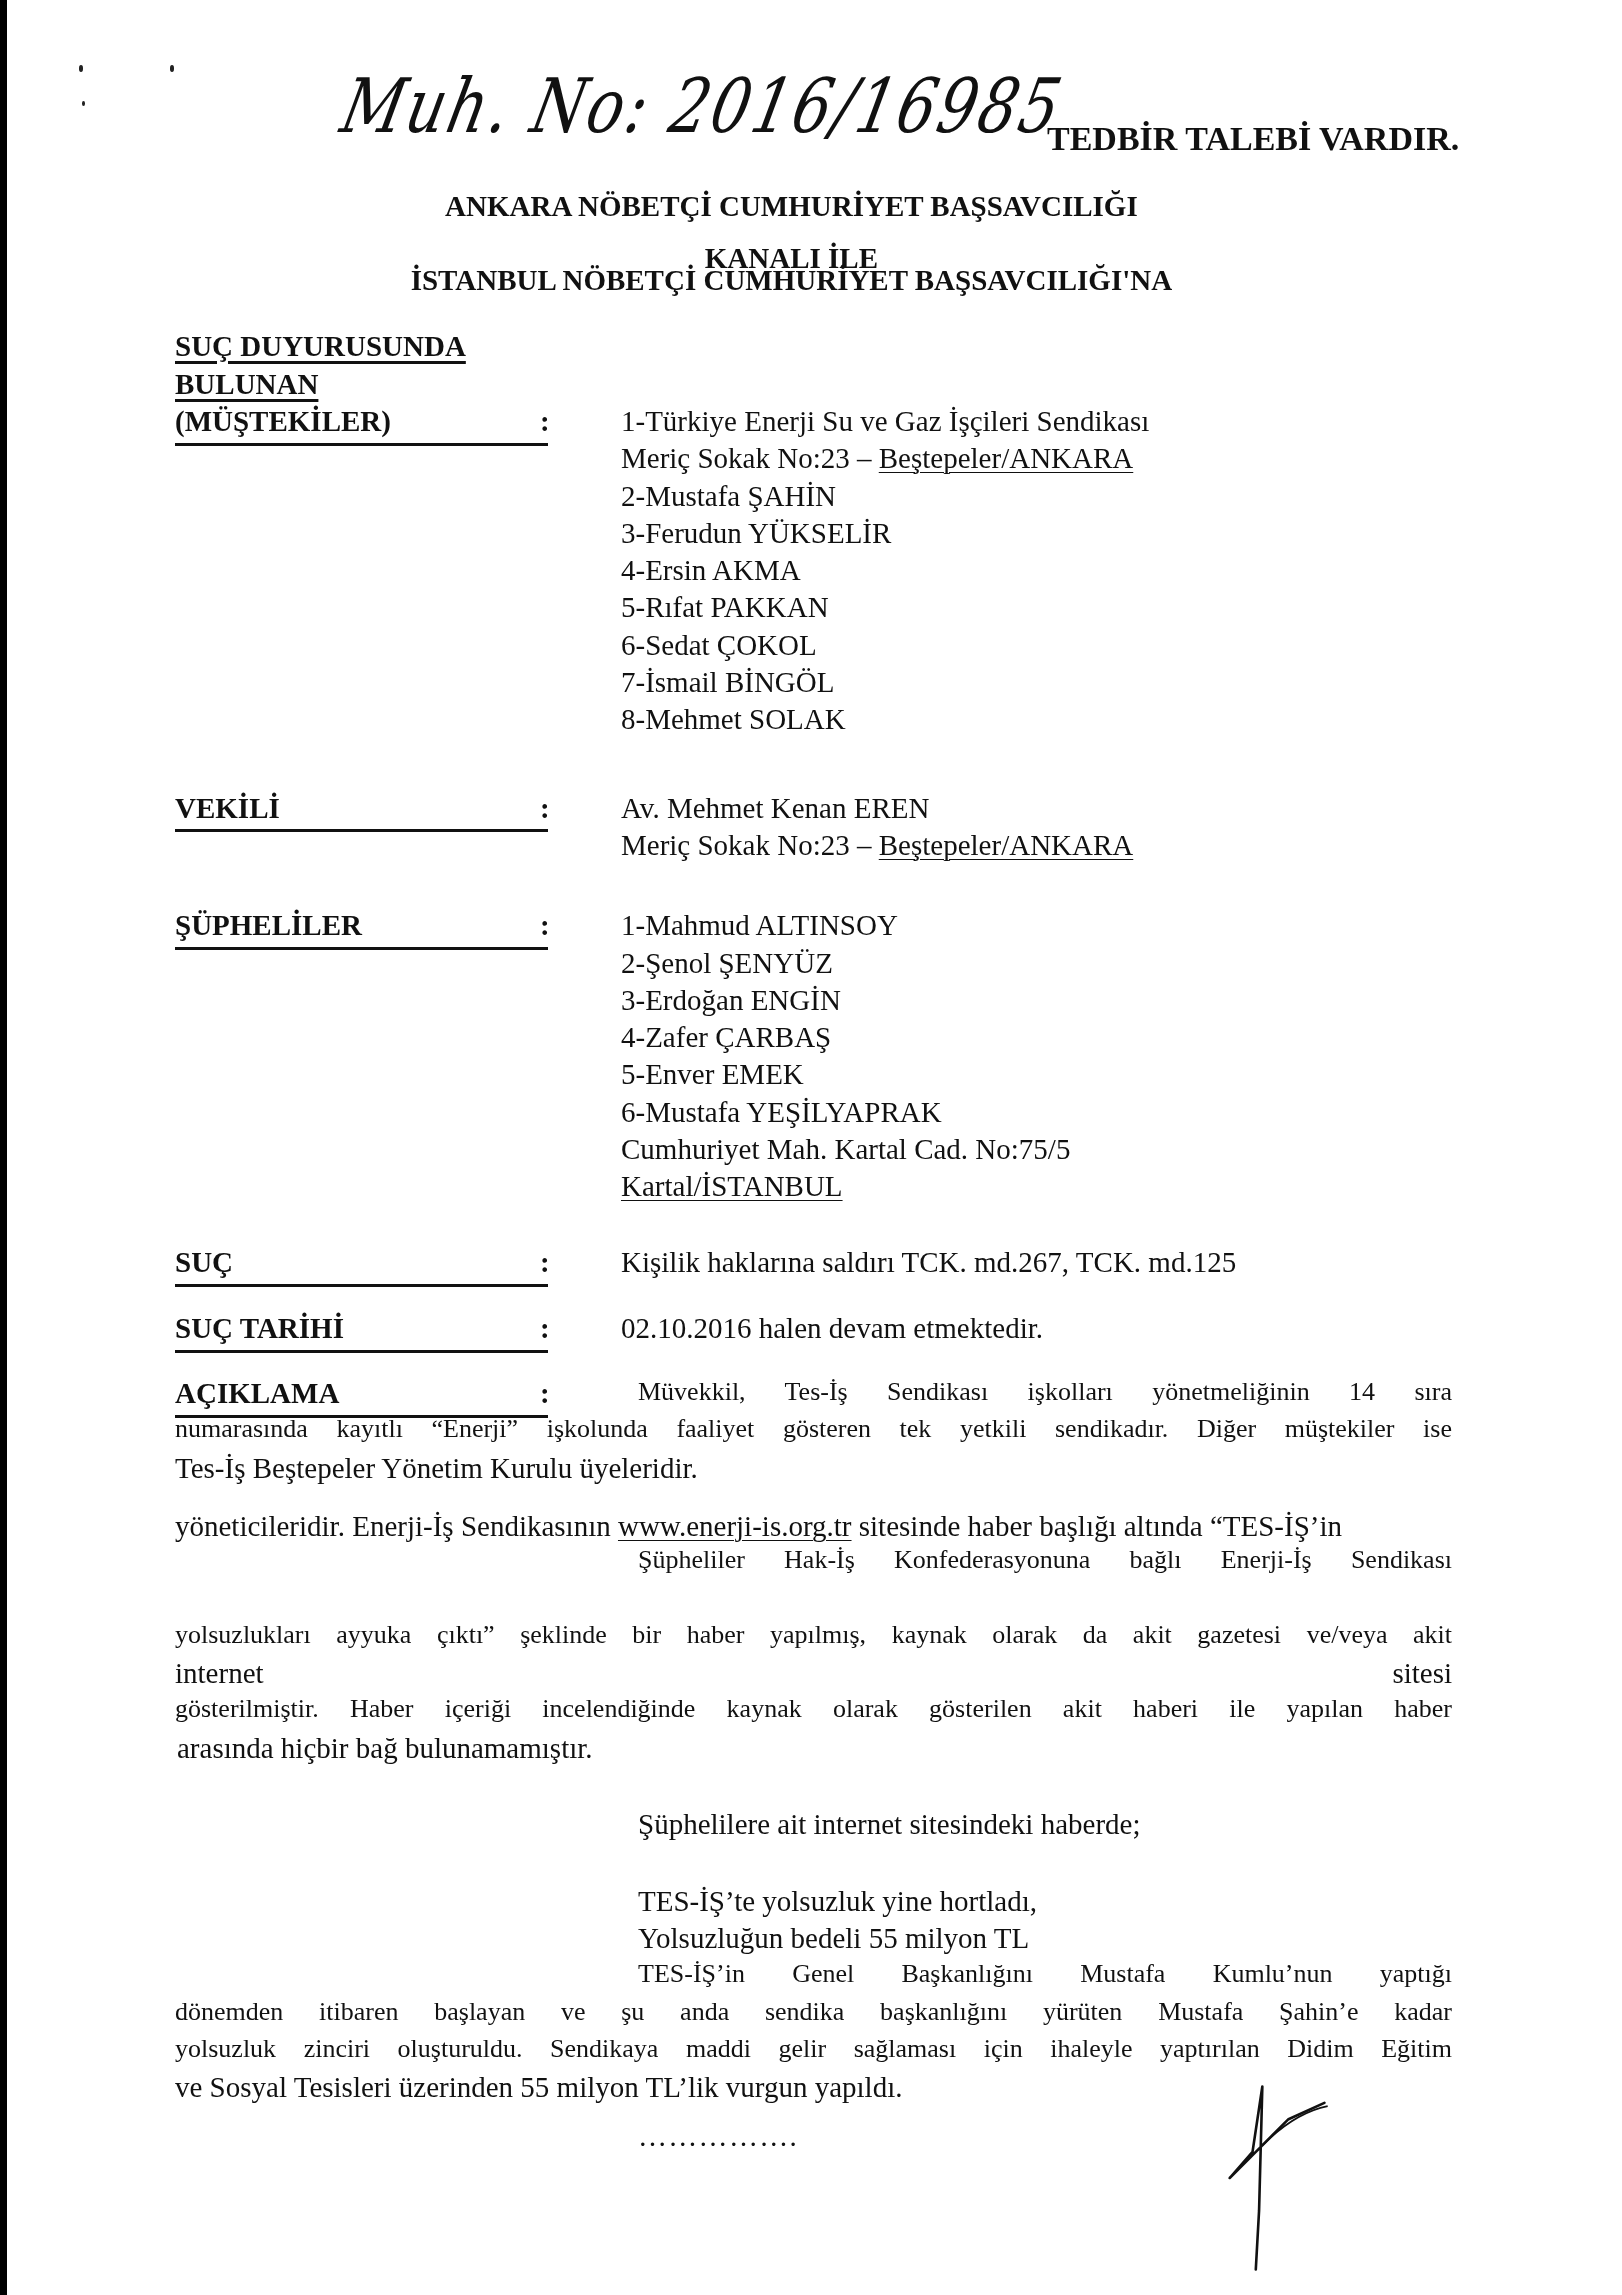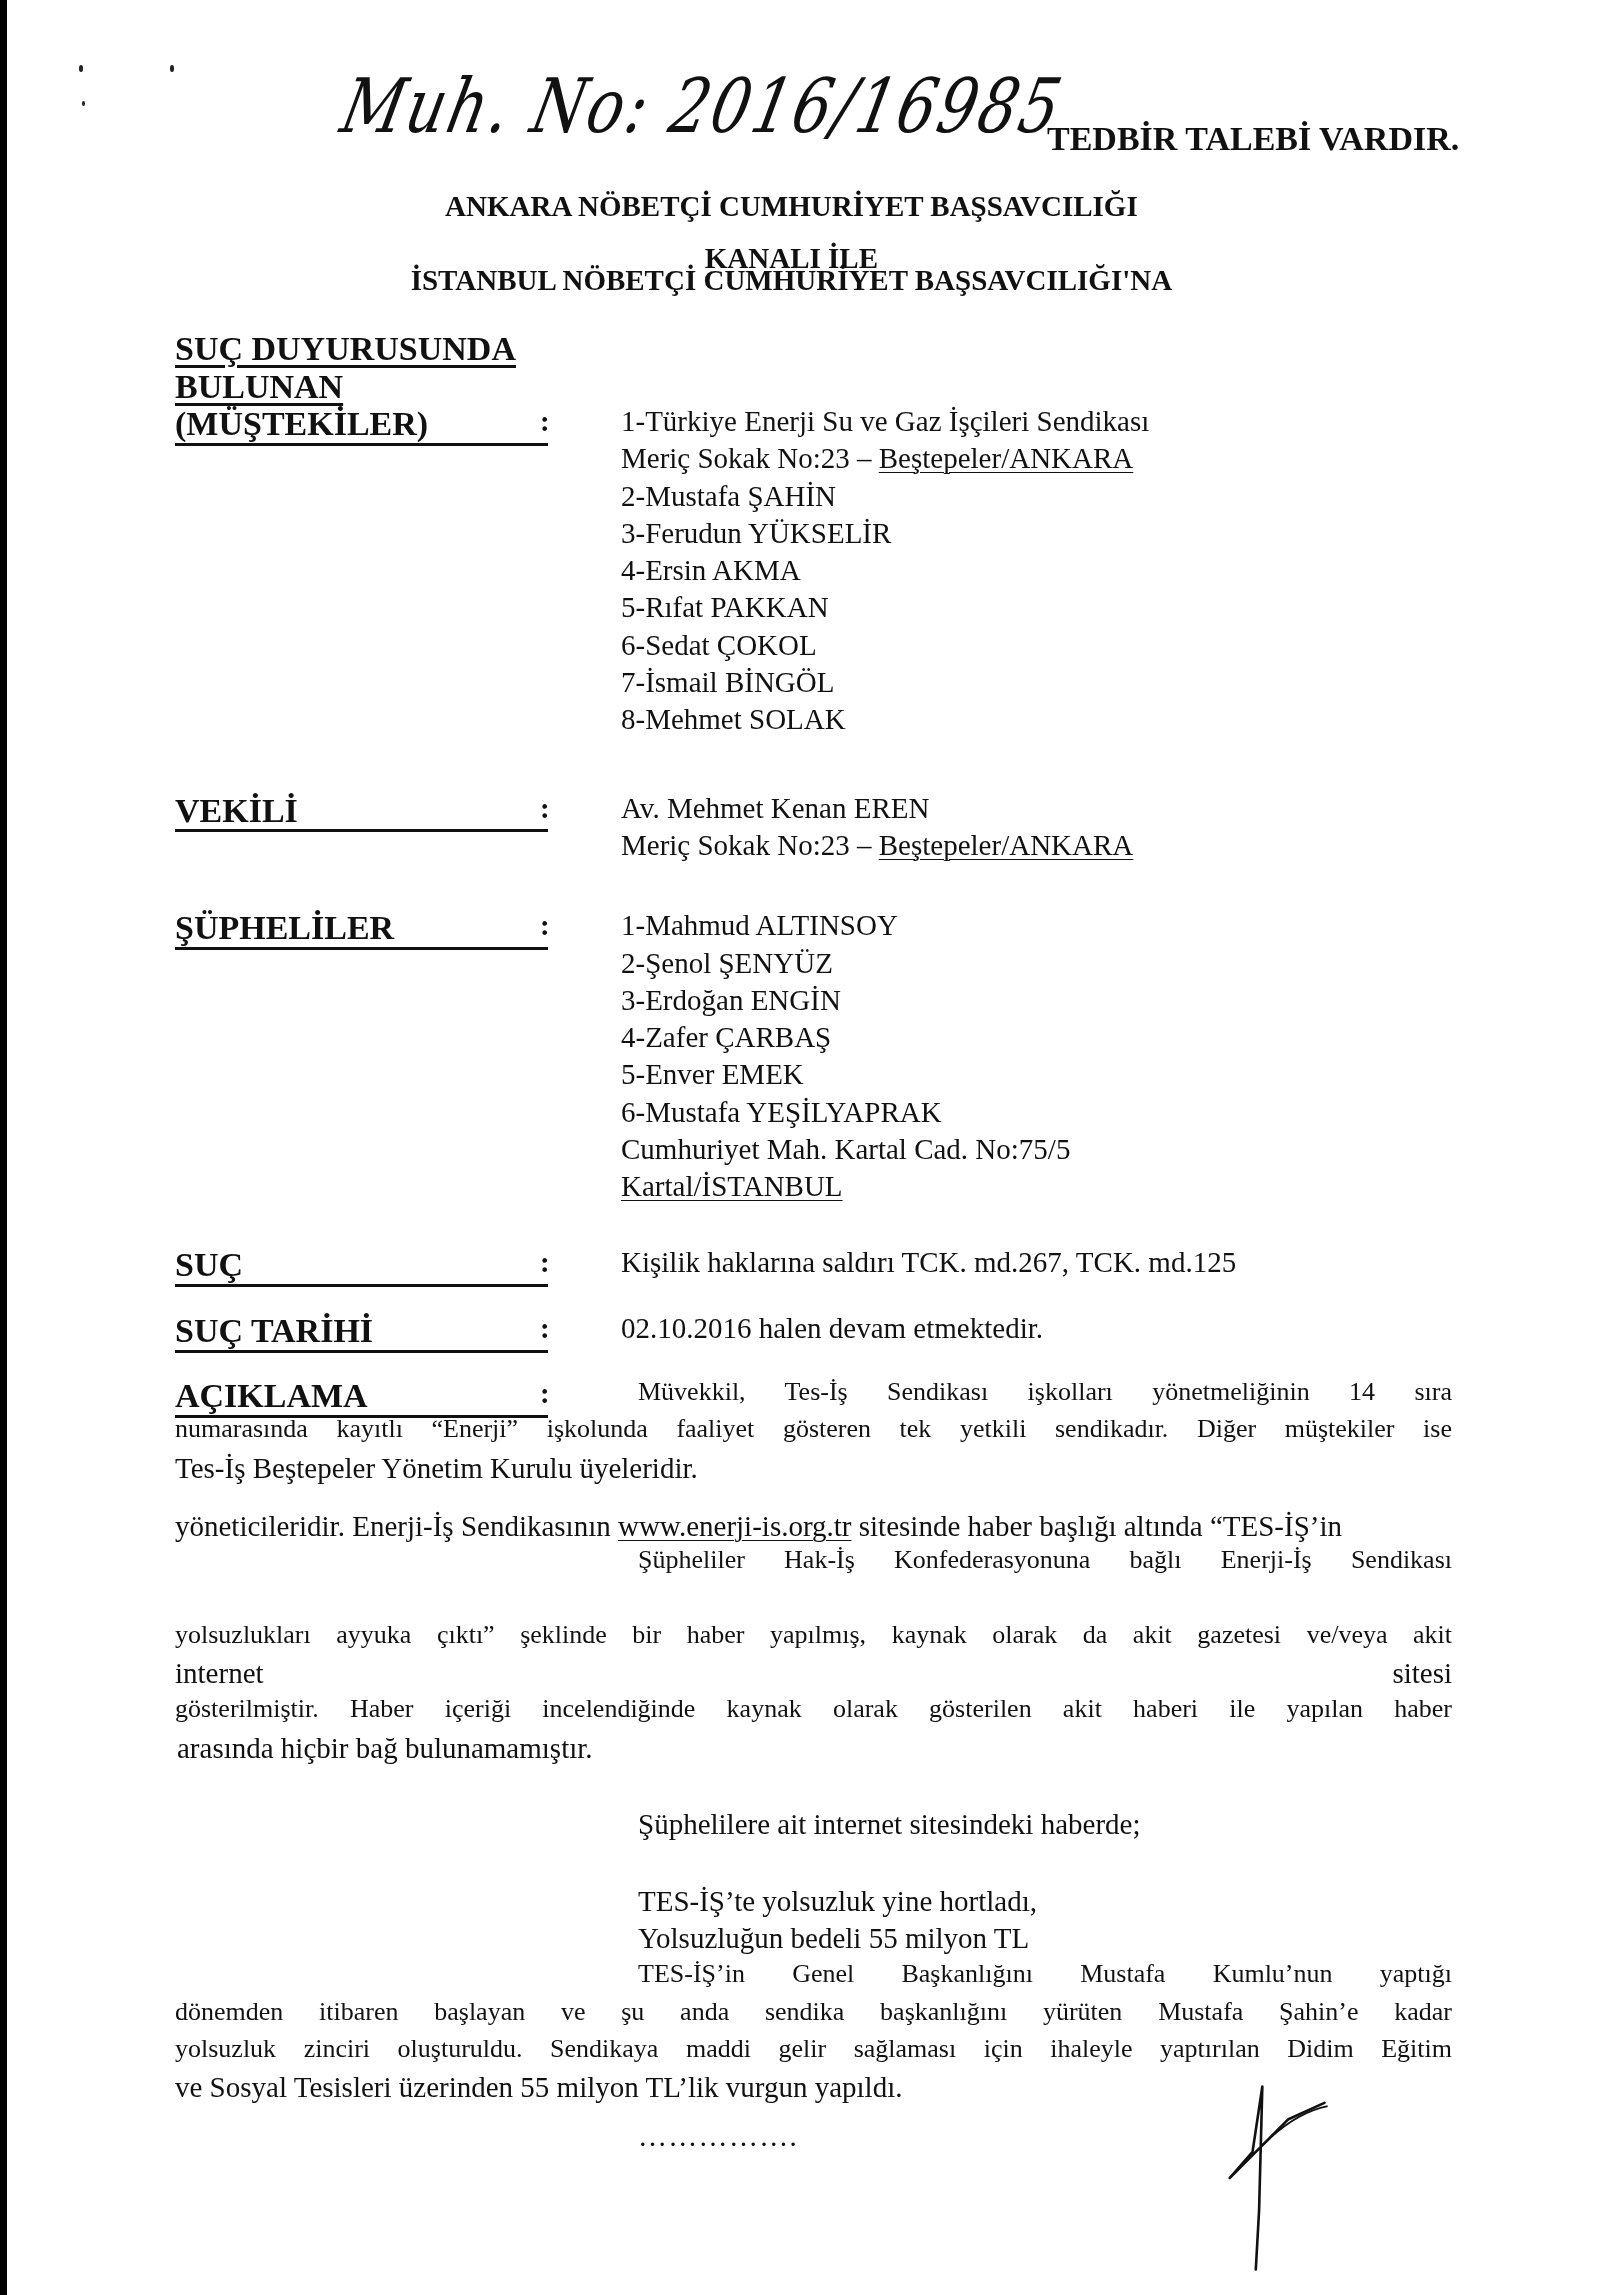--- a/index.html
+++ b/index.html
@@ -5,21 +5,21 @@
   html, body { margin:0; padding:0; background:#fff; }
   body { width:1622px; height:2295px; position:relative; overflow:hidden;
          font-family:"Liberation Serif","DejaVu Serif",serif; color:#111; }
   .scan-edge { position:absolute; left:0; top:0; width:6.5px; height:2295px; background:#000; }
   .abs { position:absolute; white-space:nowrap; }
   .hand { font-family:"DejaVu Serif",serif; font-style:italic; font-size:60px; left:353px; top:62px;
           transform:skewX(-12deg) scaleY(1.25); transform-origin:left top; letter-spacing:2.6px; color:#111; }
   .tedbir { font-weight:bold; font-size:34px; left:1047px; top:120px; }
   .title { left:0; width:1622px; text-align:center; font-weight:bold; font-size:29px; }
   .title-inner { display:inline-block; transform:translateX(-19.6px); }
-  .lbl { left:175px; font-weight:bold; font-size:34px; text-decoration:underline; text-decoration-thickness:2.6px; text-underline-offset:5.2px; }
+  .lbl { left:175px; font-weight:bold; font-size:29px; text-decoration:underline; text-decoration-thickness:2.6px; text-underline-offset:5.2px; }
   .lbl-line { position:absolute; left:175px; width:373px; height:2.6px; background:#111; }
   .colon { left:540px; font-weight:bold; font-size:29px; }
   .val { left:621px; font-size:29px; }
   .ul { text-decoration:underline; text-decoration-thickness:1.3px; text-underline-offset:3.9px; }
   .line { position:absolute; font-size:29px; white-space:nowrap; }
   .justline { position:absolute; left:175px; width:1277px; font-size:26px; text-align:justify; text-align-last:justify; white-space:nowrap; }
   .dots { left:638px; top:2080px; font-size:29px; letter-spacing:1.3px; }
   .sig { position:absolute; left:1217px; top:2080px; width:144px; height:196px; }
   .speck { position:absolute; background:#222; border-radius:50%; }
 </style>

